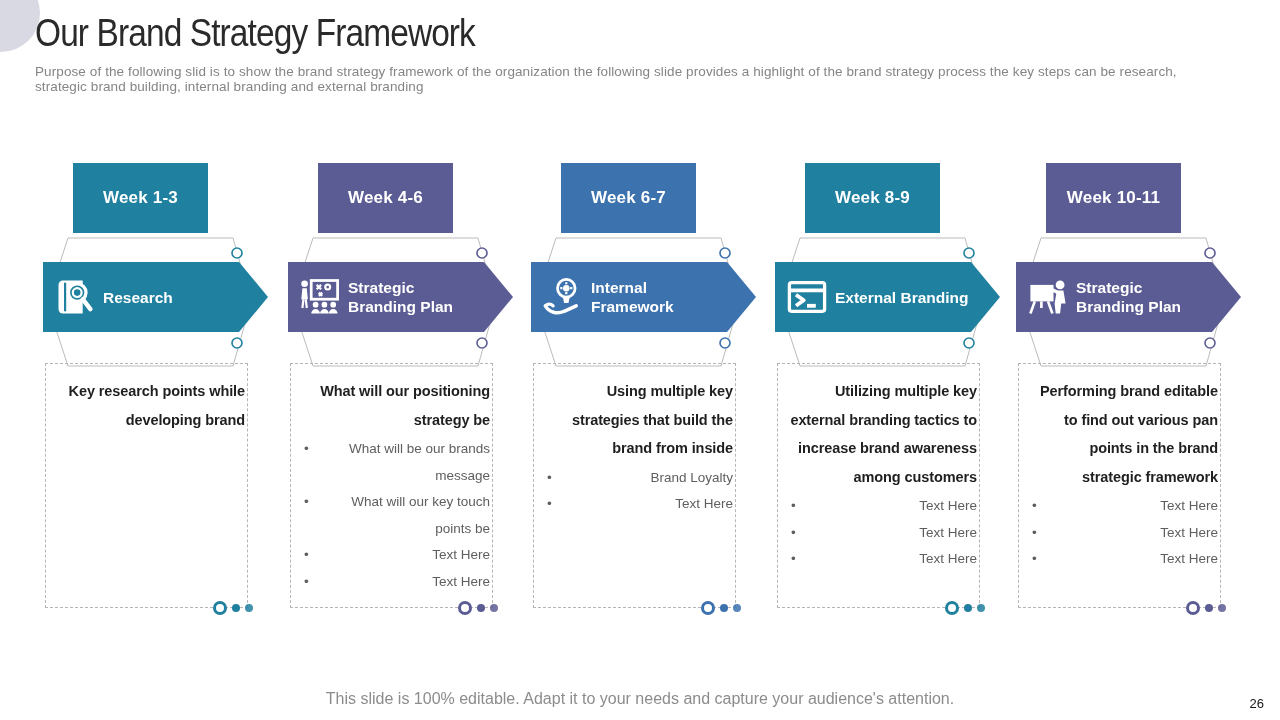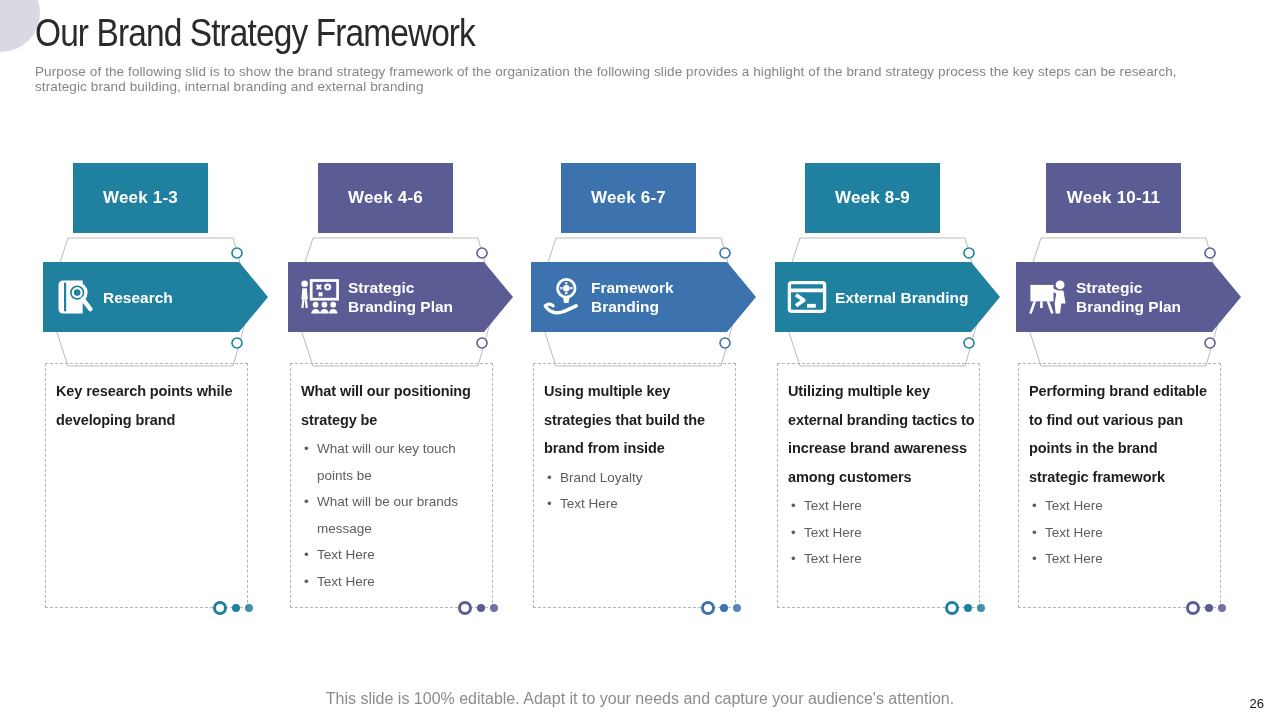--- a/index.html
+++ b/index.html
@@ -24,21 +24,21 @@
 
   .band { position:absolute; left:0; top:237px; }
   .arrow-svg { position:absolute; left:0; top:262px; }
 
   .arrow-icon { position:absolute; left:10px; top:275px; width:44px; height:44px; }
   .stage-label { position:absolute; left:60px; top:262px; width:134px; height:70px;
                  display:flex; align-items:center; }
   .stage-label span { color:#fff; font-weight:bold; font-size:15.5px; line-height:19px; }
 
   .textbox { position:absolute; left:2px; top:363px; width:203px; height:245px;
-             border:1px dashed #b5b5b5; padding:13px 2px 0 10px; }
+             border:1px dashed #b5b5b5; padding:13px 2px 0 10px;text-align:right; }
   .textbox h3 { font-size:14.5px; line-height:28.5px; font-weight:bold; color:#1f1f1f;
                 letter-spacing:-.1px; margin-bottom:2px; }
   .textbox ul { list-style:none; }
   .textbox li { position:relative; padding-left:16px; font-size:13.5px; line-height:26.5px;
                 color:#5e5e5e; }
   .textbox li::before { content:"•"; position:absolute; left:3px; color:#5e5e5e; }
 
   .dots { position:absolute; left:170px; top:601px; display:flex; align-items:center; gap:5px; }
   .dot-ring { width:14px; height:14px; border-radius:50%; background:#fff;
               border:3.5px solid var(--accent); }
@@ -123,22 +123,22 @@
       <path class="wht-f" d="M12 35 a4 4 0 0 1 8 0 z"></path>
       <path class="wht-f" d="M20 35 a4 4 0 0 1 8 0 z"></path>
       <path class="wht-f" d="M28 35 a4 4 0 0 1 8 0 z"></path>
     </svg>
     <div class="stage-label">
       <span>Strategic Branding Plan</span>
     </div>
     <div class="textbox">
       <h3>What will our positioning strategy be</h3>
       <ul>
+        <li>What will be our brands message</li>
         <li>What will our key touch points be</li>
-        <li>What will be our brands message</li>
         <li>Text Here</li>
         <li>Text Here</li>
       </ul>
     </div>
     <div class="dots">
       <div class="dot-ring"></div>
         <div class="dot-solid"></div>
         <div class="dot-solid last"></div>
     </div>
   </div>
@@ -157,21 +157,21 @@
     </div>
     <svg class="arrow-icon" viewBox="0 0 40 40">
       <circle class="wht-s" cx="23" cy="12" r="8" stroke-width="2.5"></circle>
       <circle class="wht-f" cx="23" cy="12" r="3"></circle>
       <path class="wht-s" d="M23 6.5 v2 M23 15.5 v2 M17.5 12 h2 M26.5 12 h2" stroke-width="2"></path>
       <path class="wht-f" d="M20 20.5 h6 l-1 5 h-4 z"></path>
       <path class="wht-s" d="M4 28 c3 6 11 8 17 5 l11 -5" stroke-width="3.2" stroke-linecap="round"></path>
       <path class="wht-s" d="M4 28 c2 -2 5 -2 7 0" stroke-width="3" stroke-linecap="round"></path>
     </svg>
     <div class="stage-label">
-      <span>Framework Branding</span>
+      <span>Internal Framework</span>
     </div>
     <div class="textbox">
       <h3>Using multiple key strategies that build the brand from inside</h3>
       <ul>
         <li>Brand Loyalty</li>
         <li>Text Here</li>
       </ul>
     </div>
     <div class="dots">
       <div class="dot-ring"></div>

